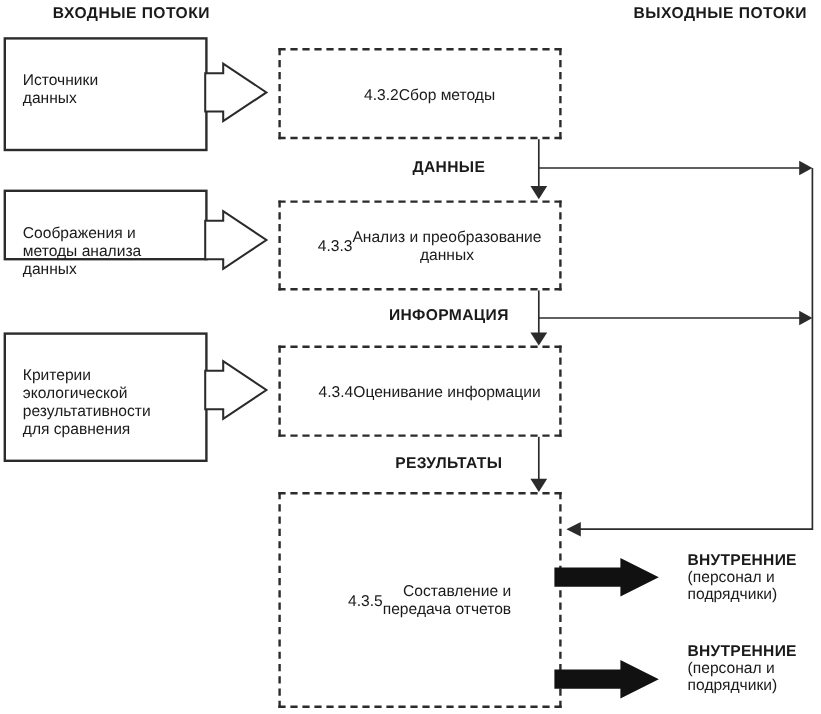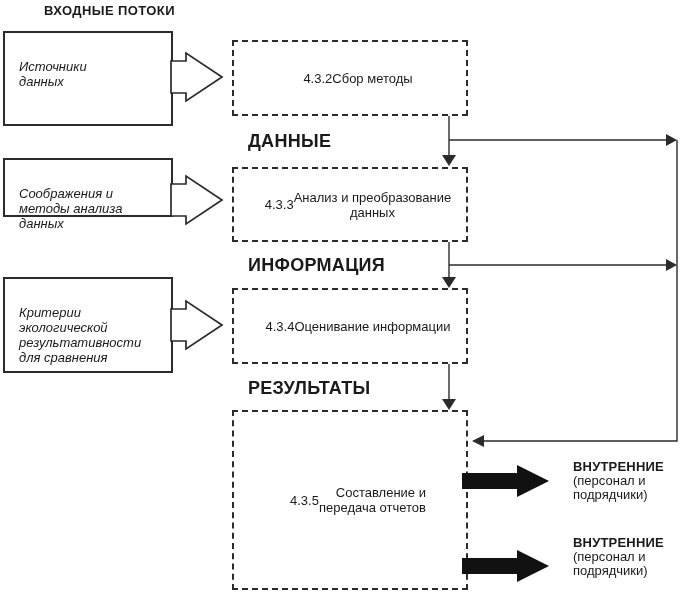--- a/index.html
+++ b/index.html
@@ -30,41 +30,40 @@
   }
   .input-box {
     left: 3px;
     width: 170px;
     border: 2px solid var(--line);
     background: var(--background);
     padding: 11px 10px 0 14px;
     font-size: 13px;
     line-height: 15px;
     white-space: pre-line;
-    font-style: italic;
   }
   .stage-box {
     left: 232px;
     width: 236px;
     border: 2px dashed var(--line);
     background: transparent;
     display: flex;
     flex-direction: row;
     align-items: center;
     justify-content: center;
     text-align: center;
     font-size: 13px;
     line-height: 15px;
   }
   .stage-label { white-space: pre-line; }
   .flow-label {
-    left: 232px;
+    left: 248px;
     width: 236px;
-    text-align: left;
-    font-size: 18px;
+    text-align: center;
+    font-size: 13px;
     font-weight: 600;
     letter-spacing: 0.3px;
   }
   .output-label {
     left: 557px;
     width: 125px;
     font-size: 13px;
     line-height: 14px;
   }
   .output-label .output-title { font-weight: 600; letter-spacing: 0.2px; }
@@ -79,31 +78,32 @@
   .arrowhead { fill: var(--line); stroke: none; }
   .block-arrow { fill: var(--background); stroke: var(--line); stroke-width: 1.7; }
   .thick-arrow { fill: var(--arrow_fill); stroke: none; }
 </style>
 </head>
 <body>
 
 <div class="diagram">
 
   <div class="abs stream-title" style="left:28px; top:3px;">ВХОДНЫЕ ПОТОКИ</div>
+  <div class="abs stream-title" style="left:512px; top:3px;">ВЫХОДНЫЕ ПОТОКИ</div>
 
   <div class="abs input-box" style="top:31px; height:95px;">
     <span>Источники
 данных</span>
   </div>
   <div class="abs input-box" style="top:158px; height:59px;">
     <span>Соображения и
 методы анализа
 данных</span>
   </div>
-  <div class="abs input-box" style="top:277px; height:96px;">
+  <div class="abs input-box" style="top:277px; height:108px;">
     <span>Критерии
 экологической
 результативности
 для сравнения</span>
   </div>
 
   <div class="abs stage-box" style="top:40px; height:76px;">
     <div class="stage-number">4.3.2</div>
     <div class="stage-label">Сбор методы</div>
   </div>

